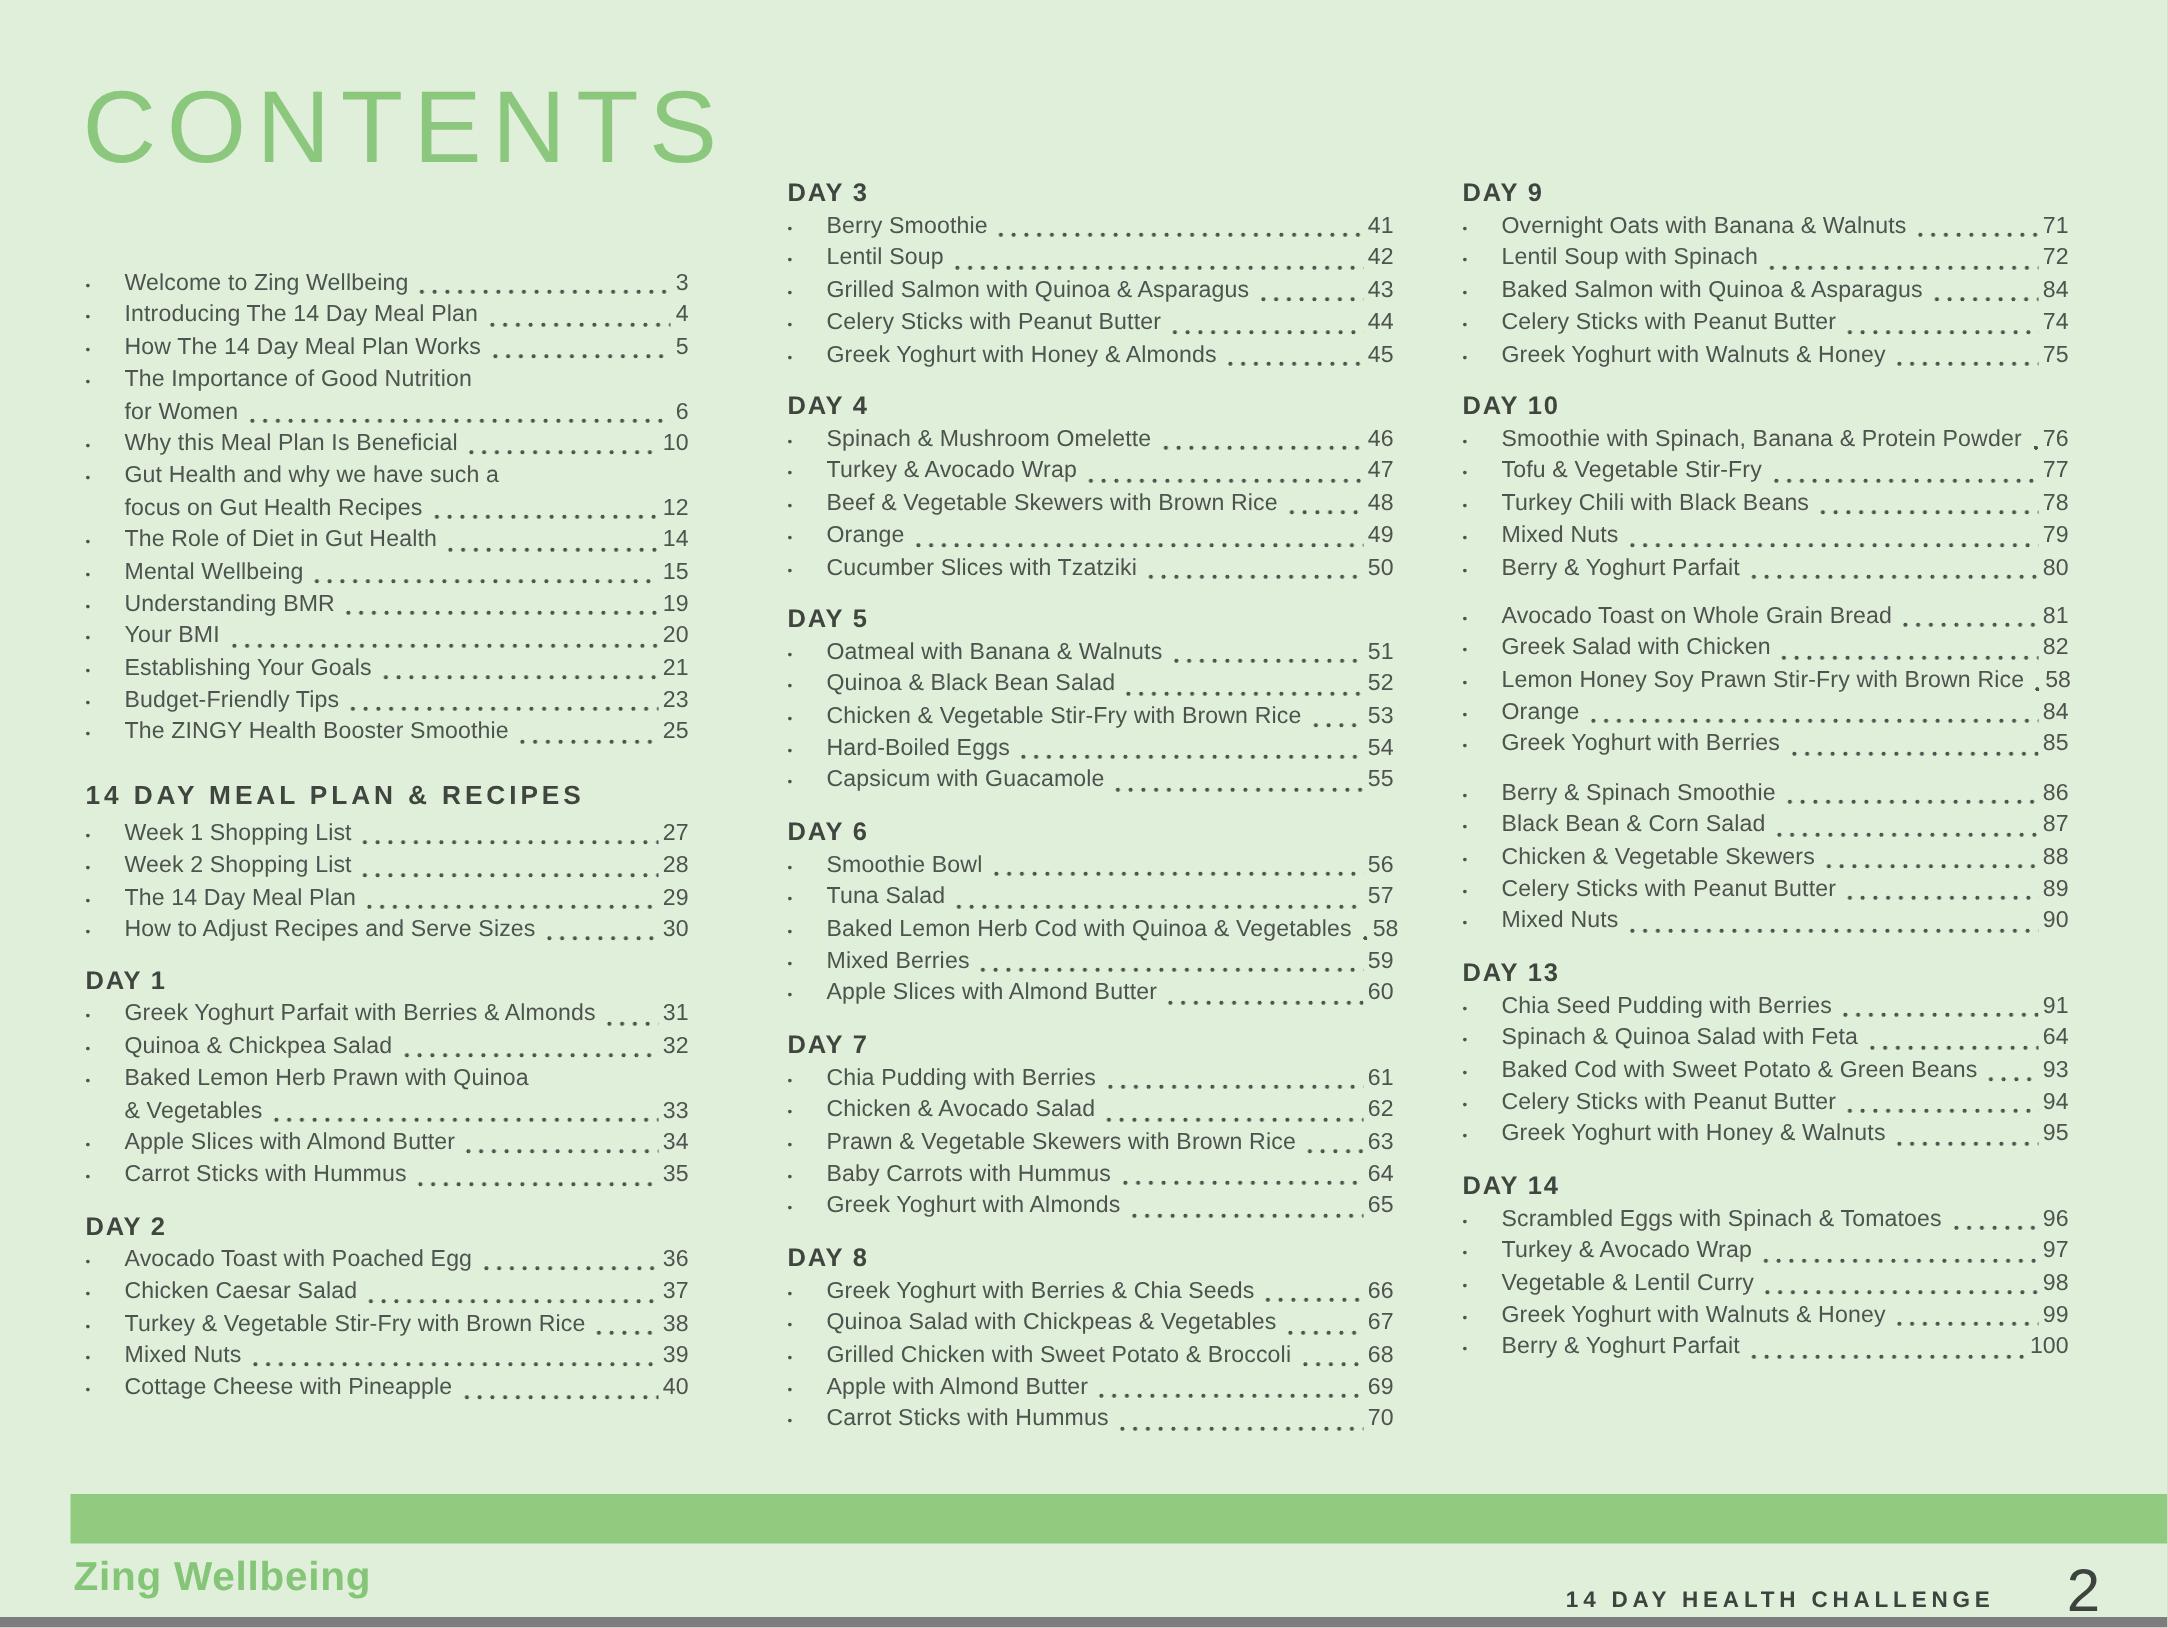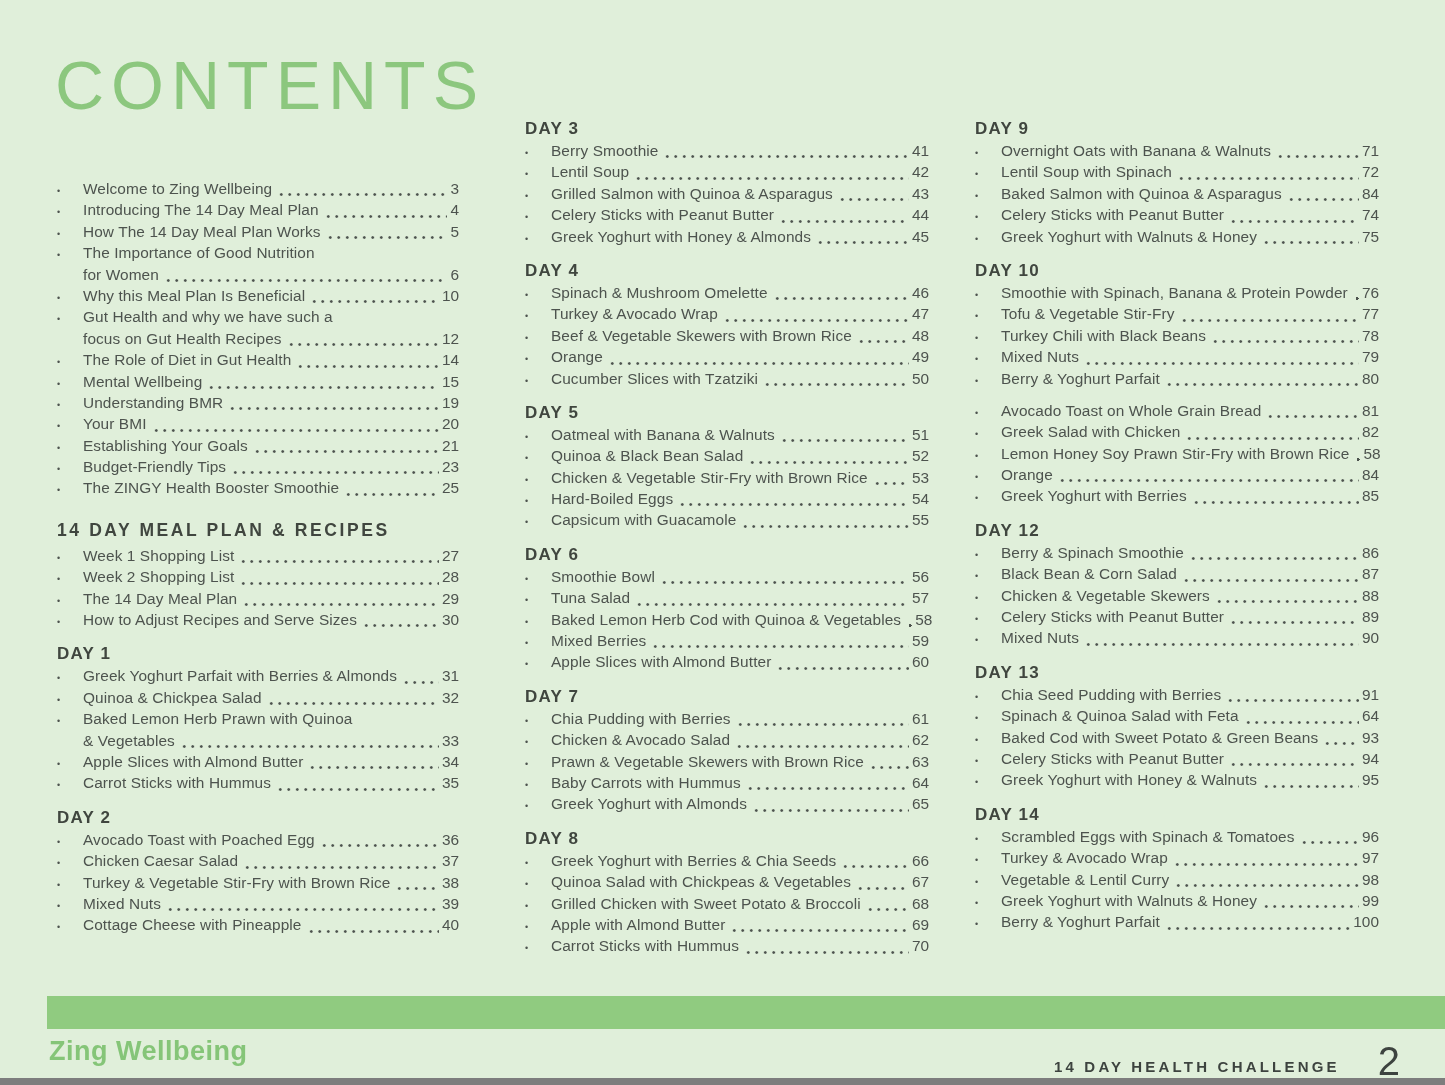--- a/index.html
+++ b/index.html
@@ -94,21 +94,21 @@
     font-weight: 600;
     letter-spacing: 0.5px;
     color: #85c578;
   }
   .footer-meta {
     position: absolute;
     right: 45px;
     top: 1038px;
     display: flex;
     align-items: baseline;
-    gap: 38px;
+    gap: 48px;
   }
   .footer-label {
     font-size: 15px;
     font-weight: 600;
     letter-spacing: 3.2px;
     color: #3d433f;
   }
   .footer-pageno {
     font-size: 40px;
     font-weight: 400;
@@ -754,21 +754,20 @@
           <div class="entry">
             <div class="line">
               <span class="bullet">•</span>
               <span class="label">Greek Yoghurt with Berries</span>
               <span class="leader"></span>
               <span class="pagenum">85</span>
             </div>
           </div>
         </div>
         <div class="section">
-          <div class="section-heading">DAY 12</div>
           <div class="entry">
             <div class="line">
               <span class="bullet">•</span>
               <span class="label">Berry &amp; Spinach Smoothie</span>
               <span class="leader"></span>
               <span class="pagenum">86</span>
             </div>
           </div>
           <div class="entry">
             <div class="line">

